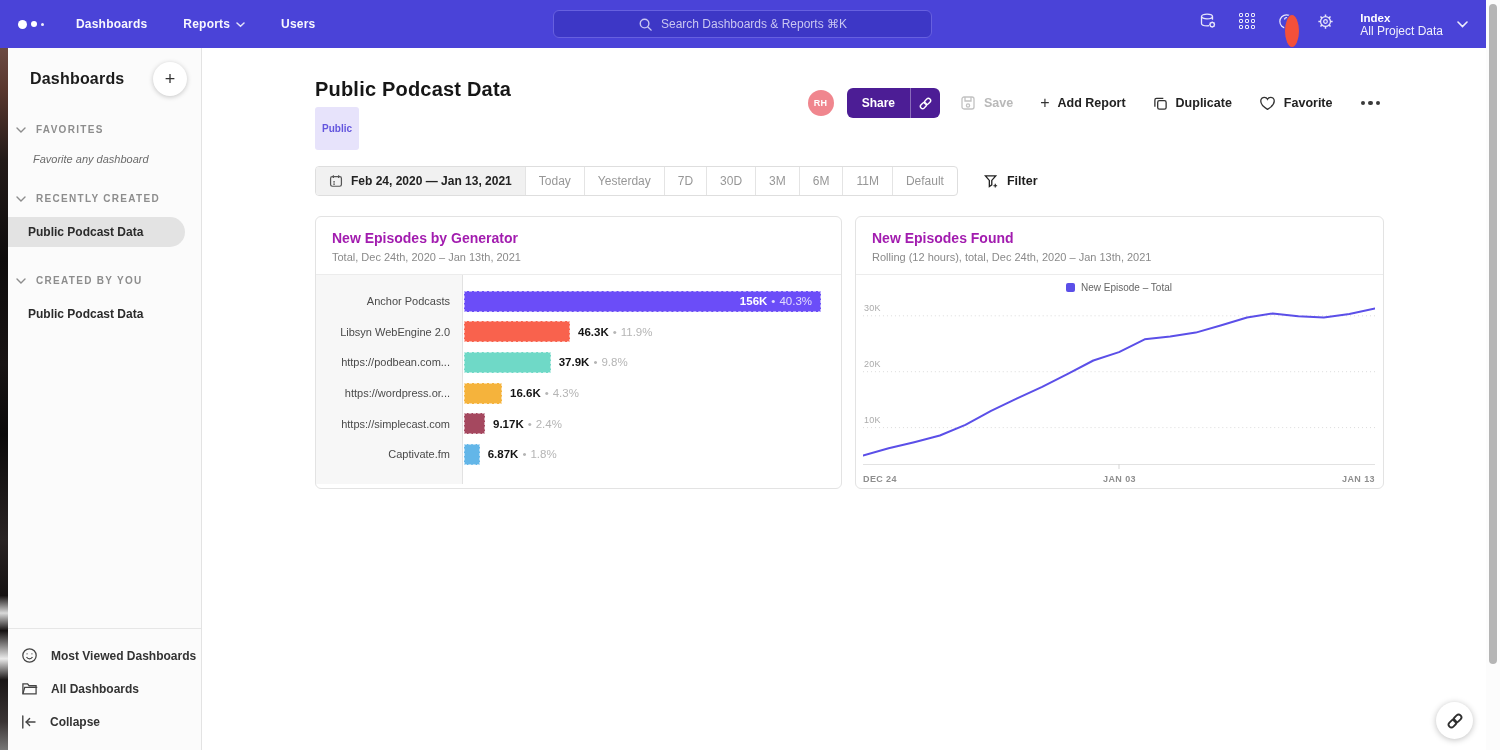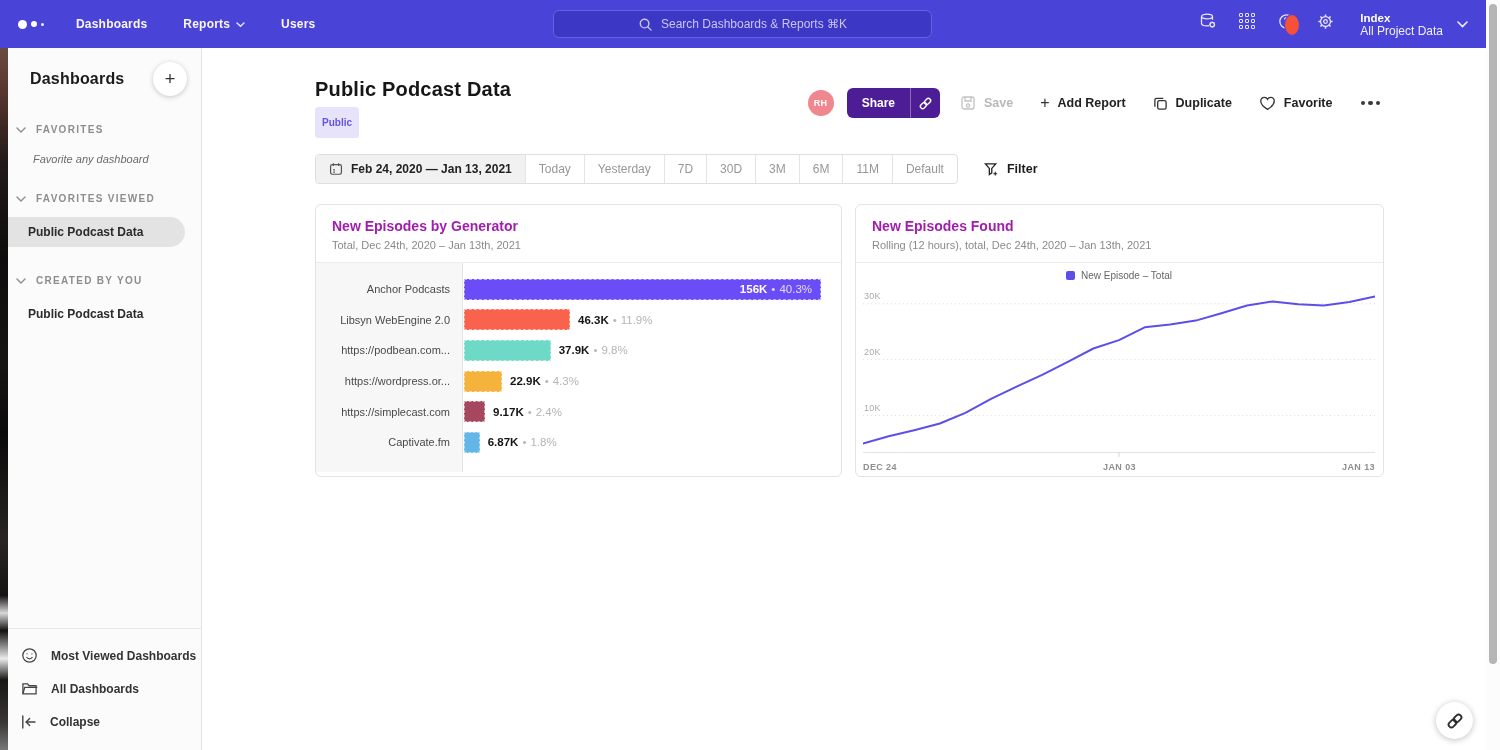--- a/index.html
+++ b/index.html
@@ -59,21 +59,21 @@
   .sb-foot-item{height:33px;display:flex;align-items:center;gap:13px;padding-left:13px;
     font-size:12px;font-weight:700;color:#333;cursor:pointer;}
   .sb-foot-item .ic{display:flex;color:#444;}
 
   
   .main{position:absolute;top:48px;left:202px;width:1284px;height:702px;background:#fff;}
   .content{margin:30px 0 0 113px;width:1069px;}
   .page-head{display:flex;justify-content:space-between;align-items:flex-start;}
   .page-title{font-size:20px;font-weight:700;color:#161616;letter-spacing:.2px;}
   .badge{display:inline-block;margin-top:6px;background:#E7E3FB;color:#6355DE;font-size:10px;
-    font-weight:700;padding:10px 7px;border-radius:3px;}
+    font-weight:700;padding:16px 7px;border-radius:3px;}
   .actions{display:flex;align-items:center;margin-top:10px;}
   .avatar{width:26px;height:26px;border-radius:50%;background:#F0868E;color:#fff;font-size:9px;
     font-weight:700;display:flex;align-items:center;justify-content:center;letter-spacing:.5px;cursor:pointer;}
   .share-group{display:flex;height:30px;margin-left:13px;border-radius:6px;overflow:hidden;
     background:#4c1d95;cursor:pointer;}
   .share-btn{border:none;background:transparent;color:#fff;font-size:12px;font-weight:700;
     padding:0 15px;cursor:pointer;}
   .share-link{width:30px;display:flex;align-items:center;justify-content:center;color:#fff;
     border-left:1px solid rgba(255,255,255,.35);cursor:pointer;}
   .act{display:flex;align-items:center;gap:8px;font-size:12.5px;font-weight:700;color:#222;
@@ -239,21 +239,21 @@
               </svg></span>
             <span class="lbl">FAVORITES</span>
           </div>
           <div class="sb-note">Favorite any dashboard</div>
         </div>
         <div class="sb-section">
           <div class="sb-sec-head">
             <span class="caret"><svg width="10" height="7" viewBox="0 0 10 7">
                 <path d="M1 1l4 4 4-4" fill="none" stroke="currentColor" stroke-width="1.4" stroke-linecap="round"></path>
               </svg></span>
-            <span class="lbl">FAVORITES VIEWED</span>
+            <span class="lbl">RECENTLY CREATED</span>
           </div>
           <div class="sb-item active">Public Podcast Data</div>
         </div>
         <div class="sb-section">
           <div class="sb-sec-head">
             <span class="caret"><svg width="10" height="7" viewBox="0 0 10 7">
                 <path d="M1 1l4 4 4-4" fill="none" stroke="currentColor" stroke-width="1.4" stroke-linecap="round"></path>
               </svg></span>
             <span class="lbl">CREATED BY YOU</span>
           </div>
@@ -414,21 +414,21 @@
                 <div class="bar-label">https://podbean.com...</div>
                 <div class="bar-area">
                   <div class="bar" style="width: 86.7px; background: rgb(111, 217, 199);"></div>
                   <span class="val"><span class="v">37.9K</span><span class="sep">•</span><span class="pct">9.8%</span></span>
                 </div>
               </div>
               <div class="bar-row">
                 <div class="bar-label">https://wordpress.or...</div>
                 <div class="bar-area">
                   <div class="bar" style="width: 38px; background: rgb(245, 179, 60);"></div>
-                  <span class="val"><span class="v">22.9K</span><span class="sep">•</span><span class="pct">4.3%</span></span>
+                  <span class="val"><span class="v">16.6K</span><span class="sep">•</span><span class="pct">4.3%</span></span>
                 </div>
               </div>
               <div class="bar-row">
                 <div class="bar-label">https://simplecast.com</div>
                 <div class="bar-area">
                   <div class="bar" style="width: 21px; background: rgb(165, 72, 95);"></div>
                   <span class="val"><span class="v">9.17K</span><span class="sep">•</span><span class="pct">2.4%</span></span>
                 </div>
               </div>
               <div class="bar-row">

